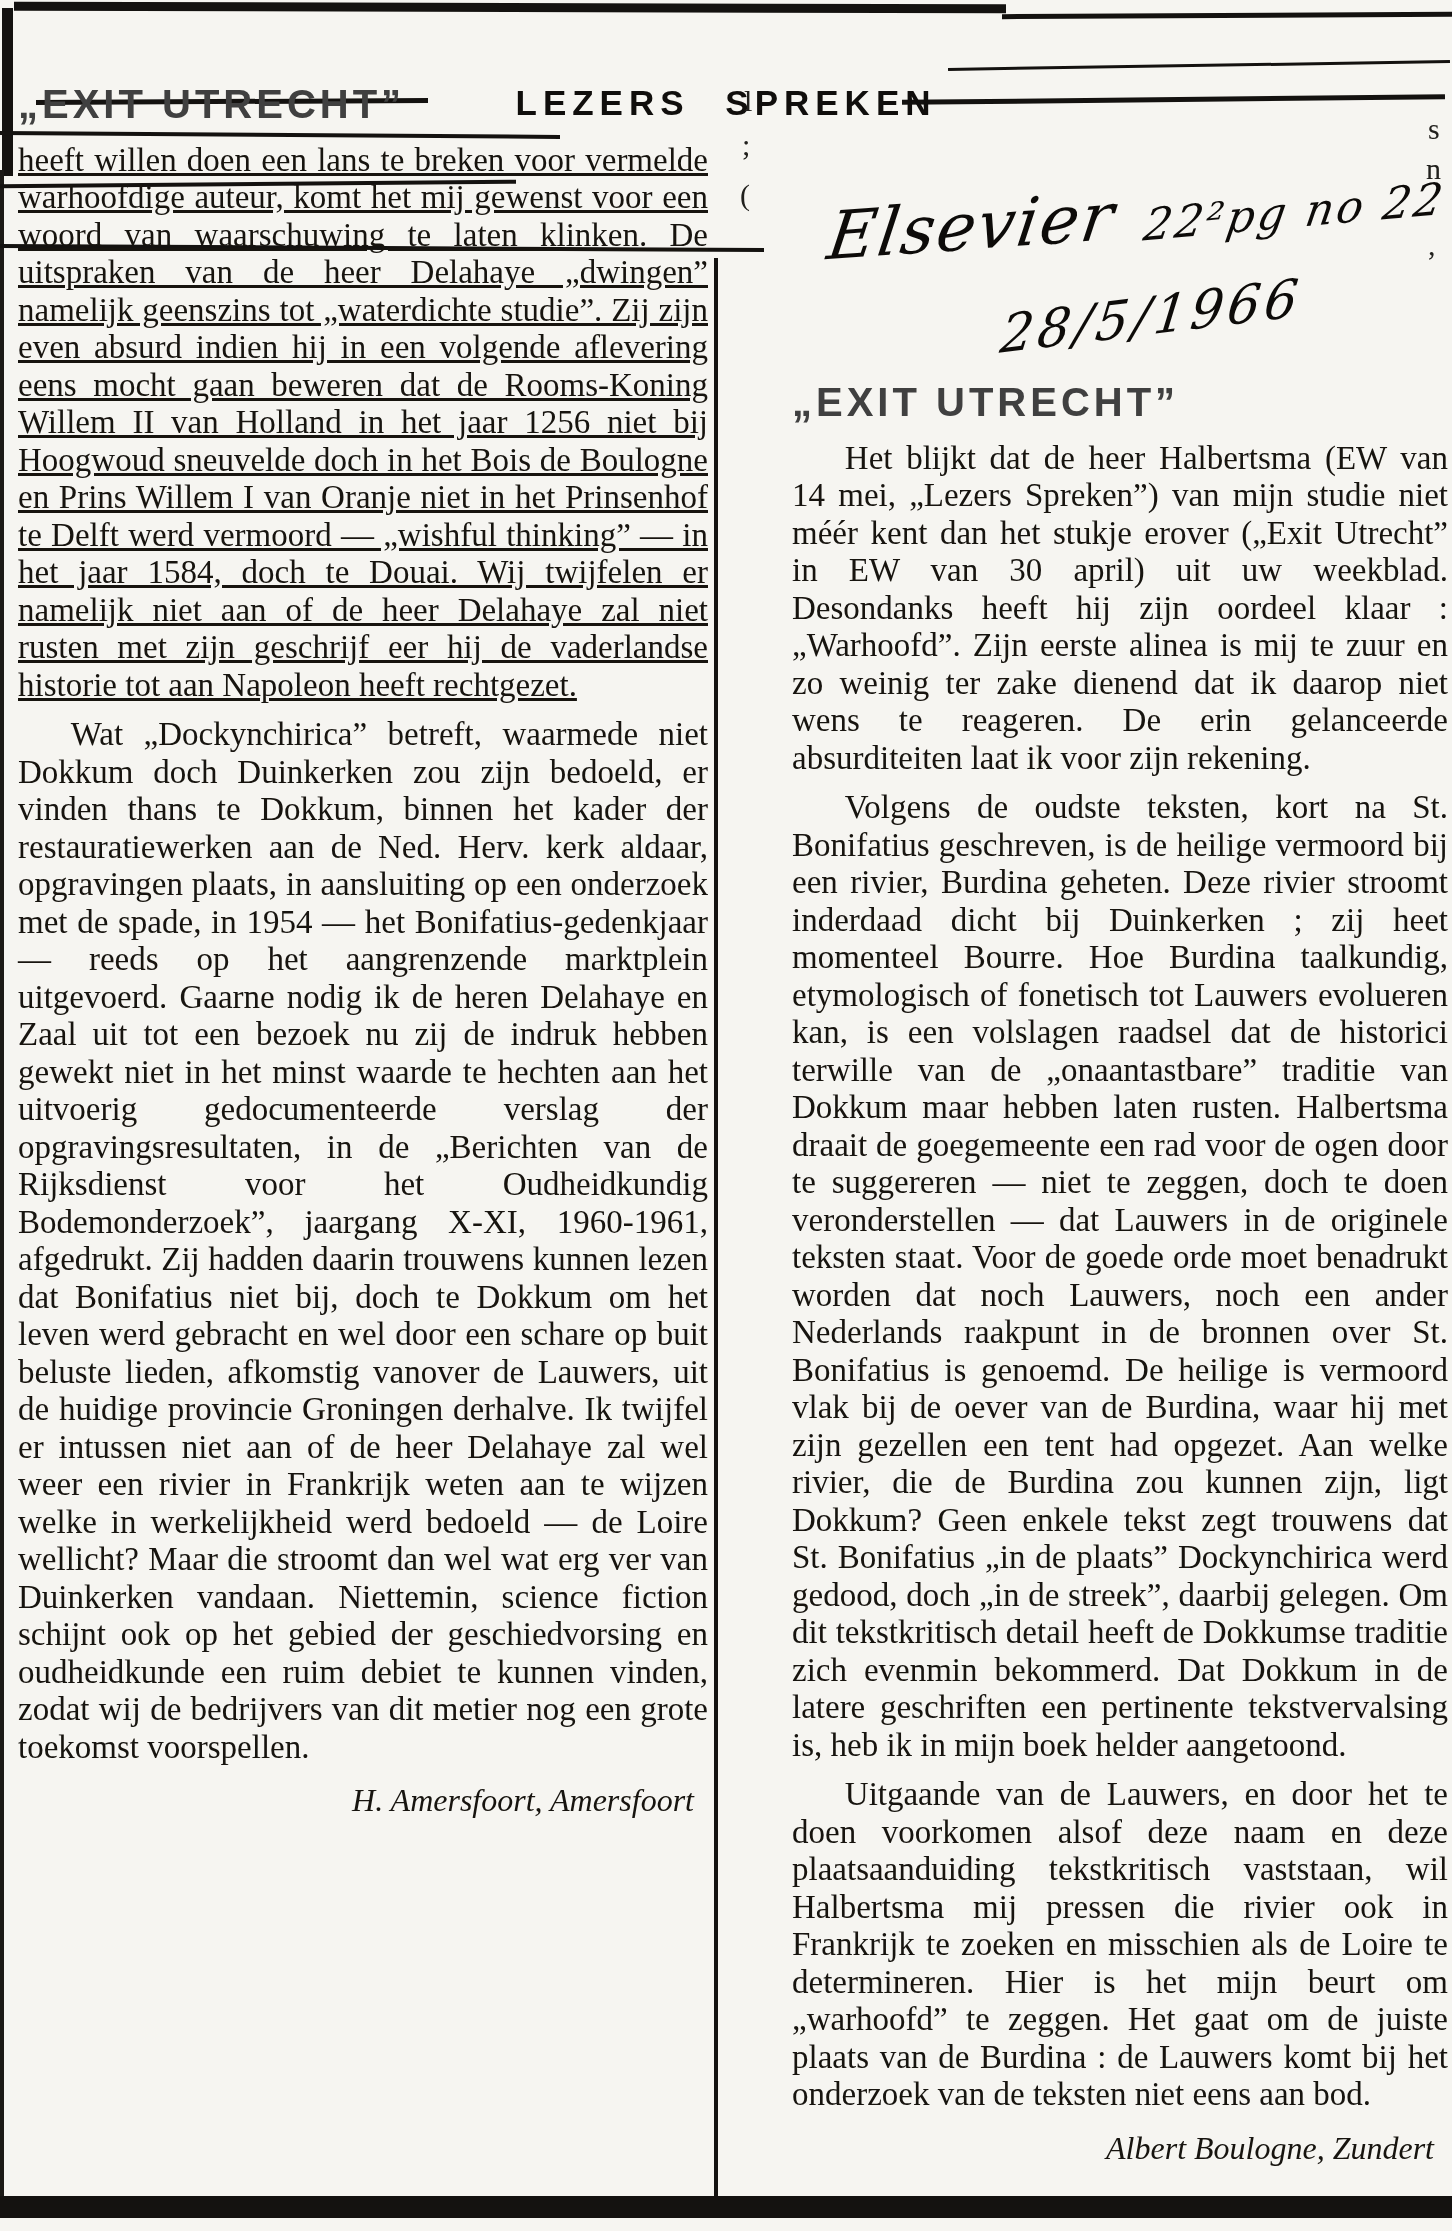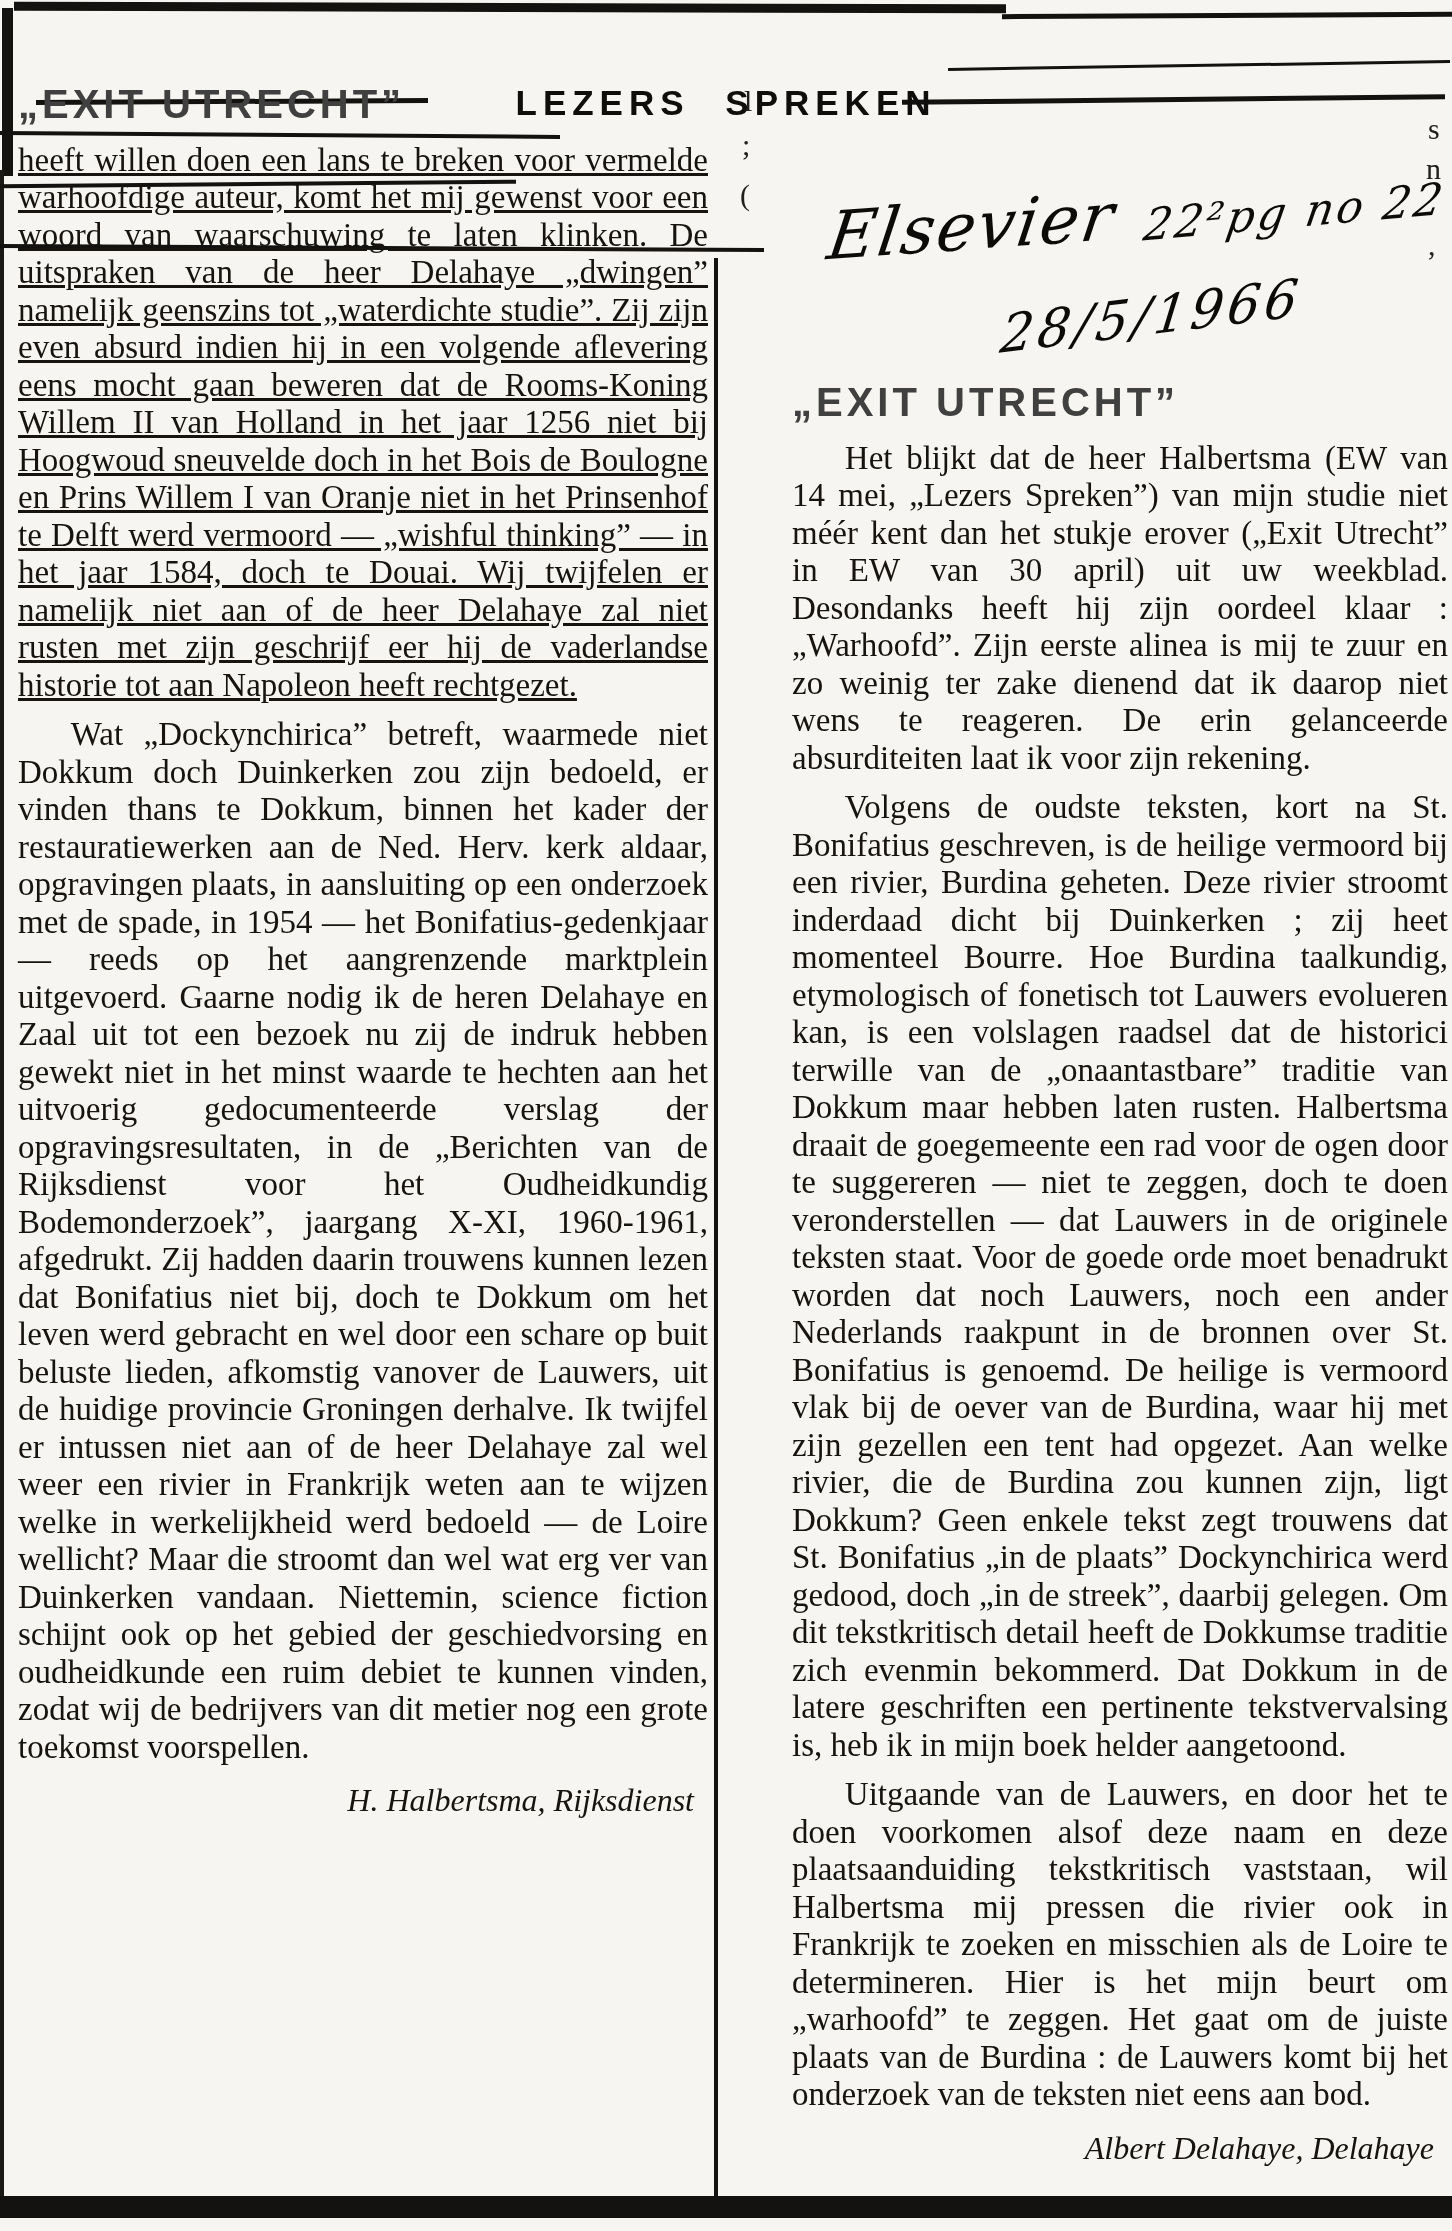--- a/index.html
+++ b/index.html
@@ -106,24 +106,24 @@
   <span class="frag frag-l2">;</span>
   <span class="frag frag-l3">(</span>
   <span class="frag frag-r1">s</span>
   <span class="frag frag-r2">n</span>
   <span class="frag frag-r3">,</span>
 
   <div class="col col-left">
     <h1 class="letter-head">„EXIT UTRECHT”</h1>
     <p class="noindent">heeft willen doen een lans te breken voor vermelde warhoofdige auteur, komt het mij gewenst voor een woord van waarschuwing te laten klinken. De uitspraken van de heer Delahaye „dwingen” namelijk geenszins tot „waterdichte studie”. Zij zijn even absurd indien hij in een volgende aflevering eens mocht gaan beweren dat de Rooms-Koning Willem II van Holland in het jaar 1256 niet bij Hoogwoud sneuvelde doch in het Bois de Boulogne en Prins Willem I van Oranje niet in het Prinsenhof te Delft werd vermoord — „wishful thinking” — in het jaar 1584, doch te Douai. Wij twijfelen er namelijk niet aan of de heer Delahaye zal niet rusten met zijn geschrijf eer hij de vaderlandse historie tot aan Napoleon heeft rechtgezet.</p>
     <p class="indent">Wat „Dockynchirica” betreft, waarmede niet Dokkum doch Duinkerken zou zijn bedoeld, er vinden thans te Dokkum, binnen het kader der restauratiewerken aan de Ned. Herv. kerk aldaar, opgravingen plaats, in aansluiting op een onderzoek met de spade, in 1954 — het Bonifatius-gedenkjaar — reeds op het aangrenzende marktplein uitgevoerd. Gaarne nodig ik de heren Delahaye en Zaal uit tot een bezoek nu zij de indruk hebben gewekt niet in het minst waarde te hechten aan het uitvoerig gedocumenteerde verslag der opgravingsresultaten, in de „Berichten van de Rijksdienst voor het Oudheidkundig Bodemonderzoek”, jaargang X-XI, 1960-1961, afgedrukt. Zij hadden daarin trouwens kunnen lezen dat Bonifatius niet bij, doch te Dokkum om het leven werd gebracht en wel door een schare op buit beluste lieden, afkomstig vanover de Lauwers, uit de huidige provincie Groningen derhalve. Ik twijfel er intussen niet aan of de heer Delahaye zal wel weer een rivier in Frankrijk weten aan te wijzen welke in werkelijkheid werd bedoeld — de Loire wellicht? Maar die stroomt dan wel wat erg ver van Duinkerken vandaan. Niettemin, science fiction schijnt ook op het gebied der geschiedvorsing en oudheidkunde een ruim debiet te kunnen vinden, zodat wij de bedrijvers van dit metier nog een grote toekomst voorspellen.</p>
-    <p class="signature">H. Halbertsma, Rijksdienst</p>
+    <p class="signature">H. Amersfoort, Amersfoort</p>
   </div>
 
   <div class="col col-right">
     <h1 class="letter-head">„EXIT UTRECHT”</h1>
     <p class="indent">Het blijkt dat de heer Halbertsma (EW van 14 mei, „Lezers Spreken”) van mijn studie niet méér kent dan het stukje erover („Exit Utrecht” in EW van 30 april) uit uw weekblad. Desondanks heeft hij zijn oordeel klaar : „Warhoofd”. Zijn eerste alinea is mij te zuur en zo weinig ter zake dienend dat ik daarop niet wens te reageren. De erin gelanceerde absurditeiten laat ik voor zijn rekening.</p>
     <p class="indent">Volgens de oudste teksten, kort na St. Bonifatius geschreven, is de heilige vermoord bij een rivier, Burdina geheten. Deze rivier stroomt inderdaad dicht bij Duinkerken ; zij heet momenteel Bourre. Hoe Burdina taalkundig, etymologisch of fonetisch tot Lauwers evolueren kan, is een volslagen raadsel dat de historici terwille van de „onaantastbare” traditie van Dokkum maar hebben laten rusten. Halbertsma draait de goegemeente een rad voor de ogen door te suggereren — niet te zeggen, doch te doen veronderstellen — dat Lauwers in de originele teksten staat. Voor de goede orde moet benadrukt worden dat noch Lauwers, noch een ander Nederlands raakpunt in de bronnen over St. Bonifatius is genoemd. De heilige is vermoord vlak bij de oever van de Burdina, waar hij met zijn gezellen een tent had opgezet. Aan welke rivier, die de Burdina zou kunnen zijn, ligt Dokkum? Geen enkele tekst zegt trouwens dat St. Bonifatius „in de plaats” Dockynchirica werd gedood, doch „in de streek”, daarbij gelegen. Om dit tekstkritisch detail heeft de Dokkumse traditie zich evenmin bekommerd. Dat Dokkum in de latere geschriften een pertinente tekstvervalsing is, heb ik in mijn boek helder aangetoond.</p>
     <p class="indent">Uitgaande van de Lauwers, en door het te doen voorkomen alsof deze naam en deze plaatsaanduiding tekstkritisch vaststaan, wil Halbertsma mij pressen die rivier ook in Frankrijk te zoeken en misschien als de Loire te determineren. Hier is het mijn beurt om „warhoofd” te zeggen. Het gaat om de juiste plaats van de Burdina : de Lauwers komt bij het onderzoek van de teksten niet eens aan bod.</p>
-    <p class="signature">Albert Delahaye, Delahaye</p>
+    <p class="signature">Albert Boulogne, Zundert</p>
   </div>
 
 </div>
 
 </body></html>

